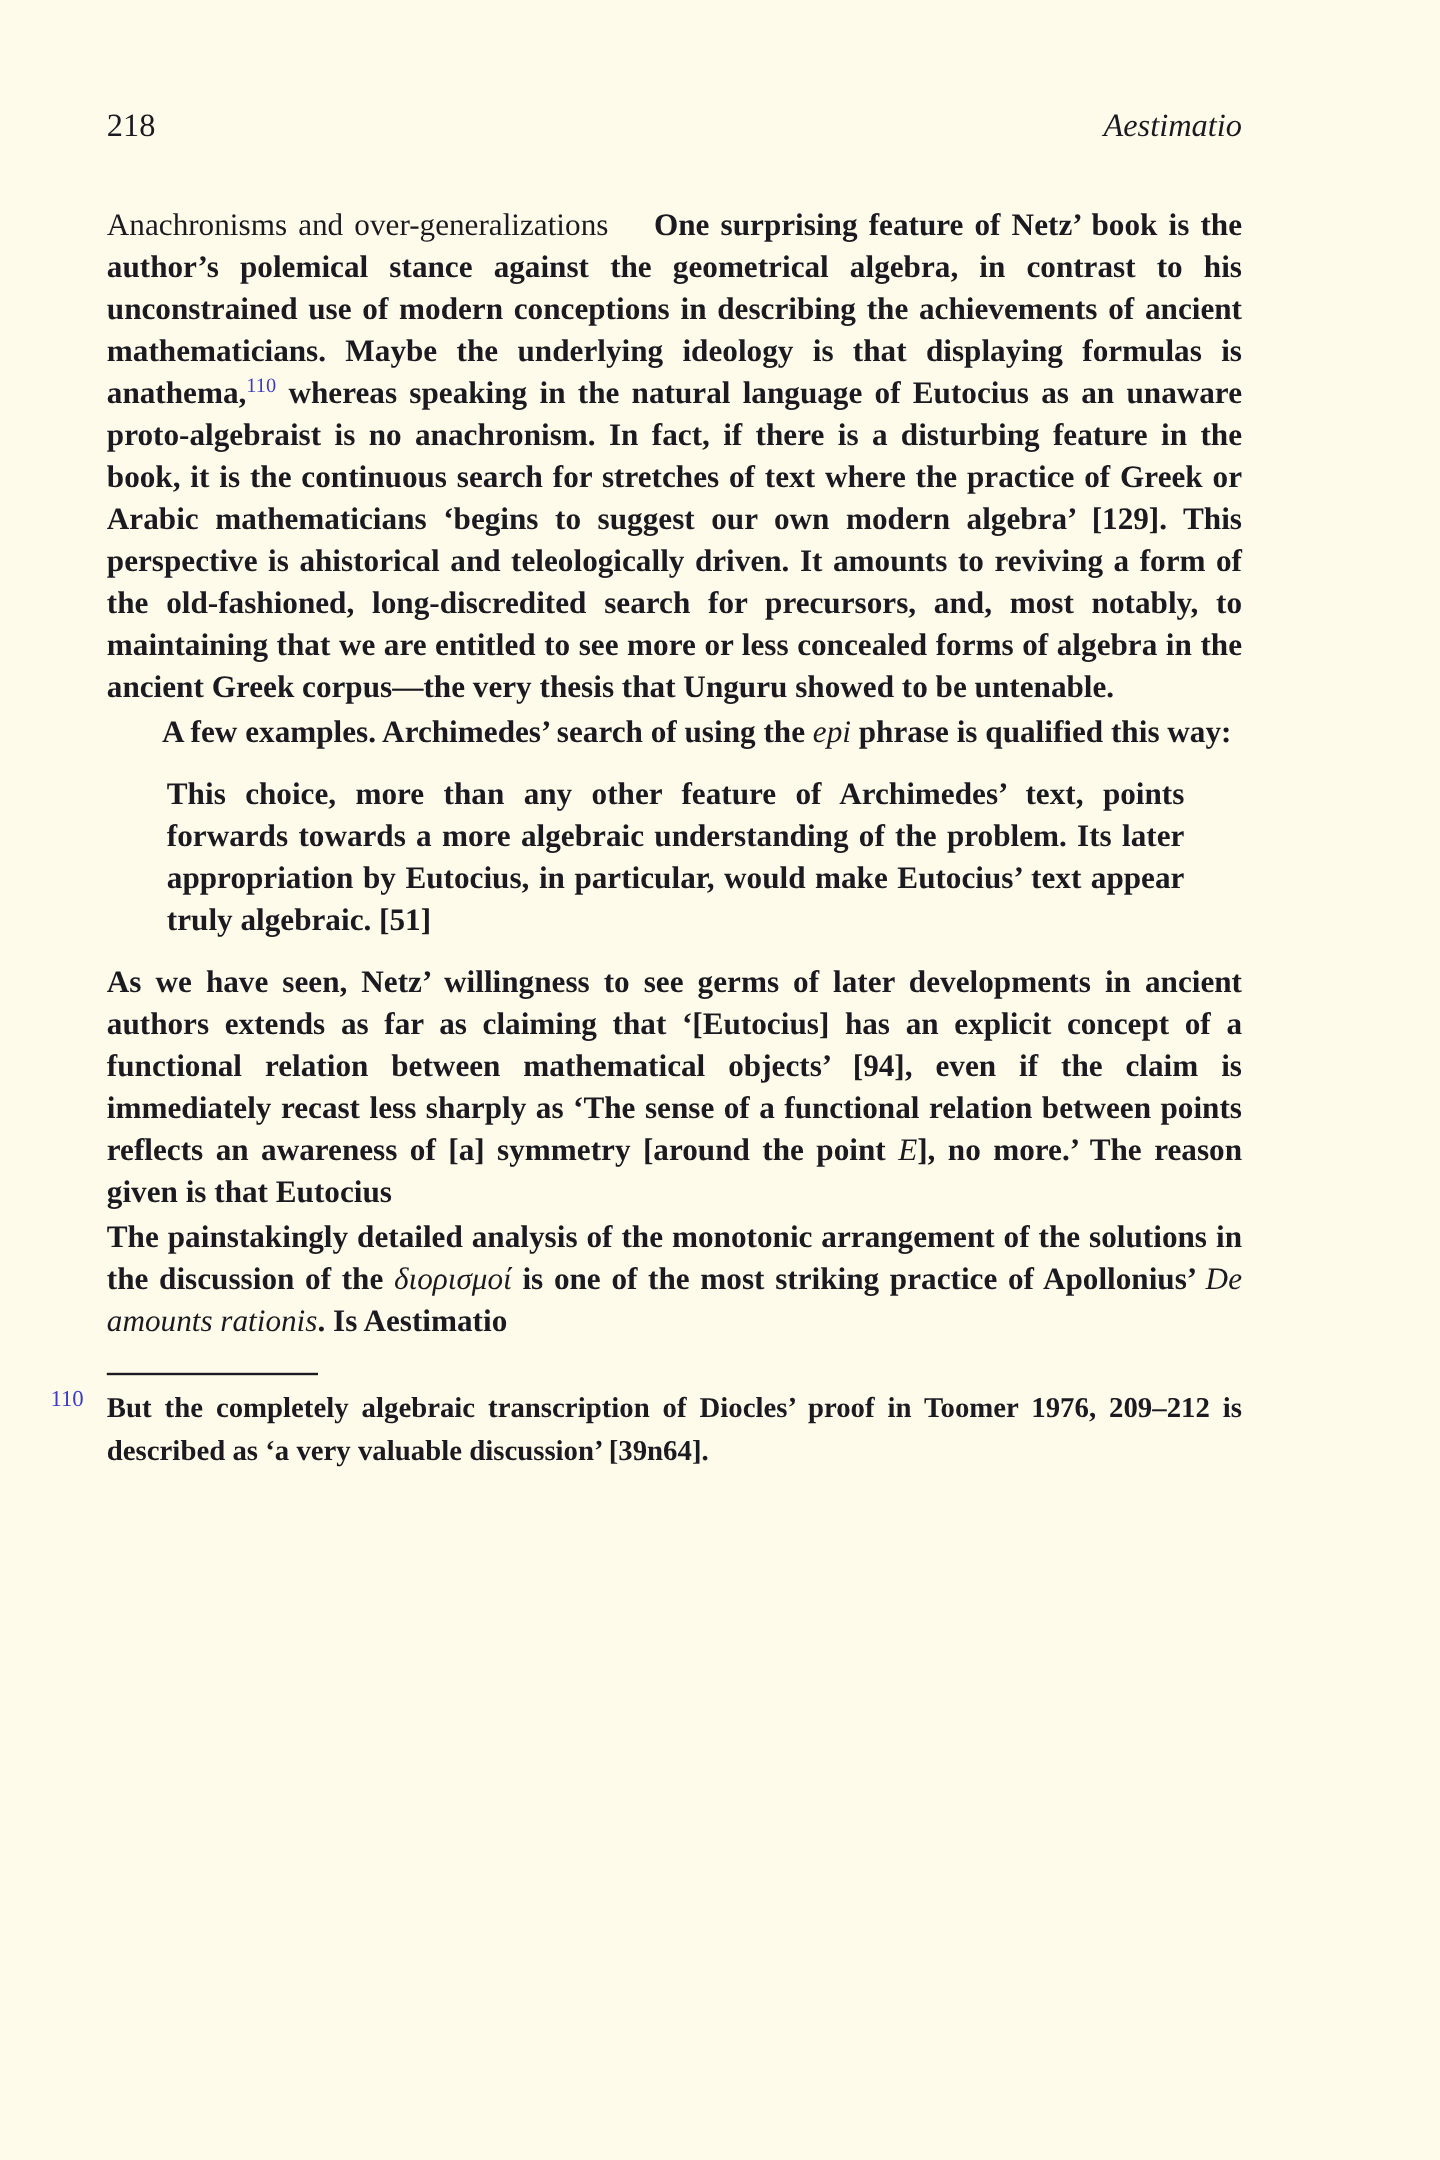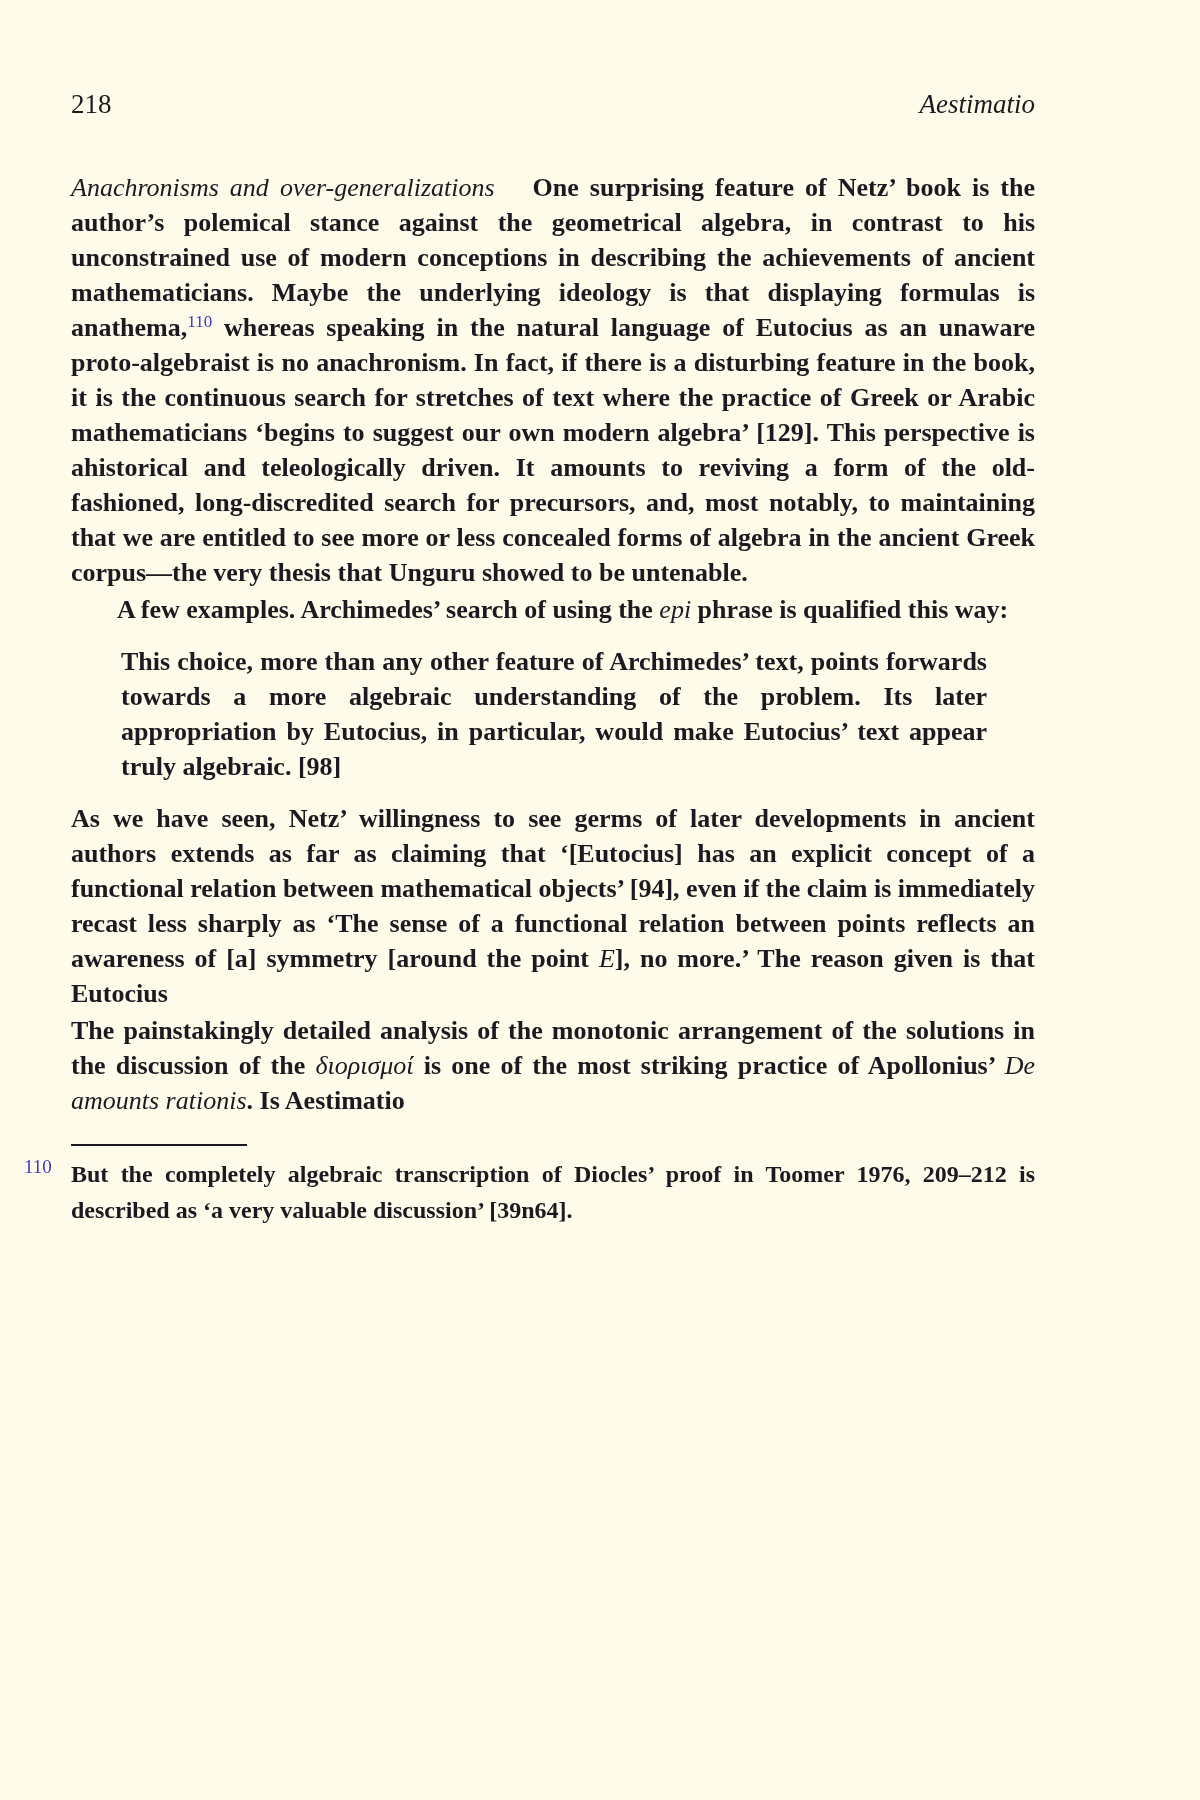--- a/index.html
+++ b/index.html
@@ -10,21 +10,21 @@
   .page {
     position: relative;
     width: 1200px;
     height: 1800px;
     box-sizing: border-box;
     background: #fffbea;
     color: #1a1a20;
     font-family: "Liberation Serif", "DejaVu Serif", serif;
     font-size: 26px;
     line-height: 35px;
-    padding: 86px 165px 0 71px;
+    padding: 86px 165px 0 89px;
     overflow: hidden;
   }
   .page-header {
     display: flex;
     justify-content: space-between;
     align-items: baseline;
     font-size: 27px;
     line-height: 36px;
     margin-bottom: 48px;
   }
@@ -34,21 +34,21 @@
     text-align: justify;
   }
   .para-indent { text-indent: 46px; margin-top: 2px !important; }
   .para-plain  { margin-top: 2px !important; }
   blockquote {
     margin: 17px 48px 17px 50px;
     text-align: justify;
   }
   .run-normal { font-style: normal; font-weight: bold; }
   .run-italic { font-style: italic; }
-  .run-italic-lead { font-style: italic; padding-right: 38px; }
+  .run-italic-lead { padding-right: 38px; }
   .run-sup {
     color: #3b3bc8;
     font-size: 17px;
     line-height: 0;
     position: relative;
     top: -9px;
     cursor: pointer;
   }
   .footnote {
     margin-top: 26px;
@@ -78,21 +78,21 @@
 <div class="page">
 
   <header class="page-header">
     <span class="page-number">218</span>
     <span class="running-title">Aestimatio</span>
   </header>
 
   <main class="body-text">
     <p><span class="run-italic-lead">Anachronisms and over-generalizations</span><span class="run-normal">One surprising feature of Netz’ book is the author’s polemical stance against the geometrical algebra, in contrast to his unconstrained use of modern conceptions in describing the achievements of ancient mathematicians. Maybe the underlying ideology is that displaying formulas is anathema,</span><span class="run-sup">110</span><span class="run-normal"> whereas speaking in the natural language of Eutocius as an unaware proto-algebraist is no anachronism. In fact, if there is a disturbing feature in the book, it is the continuous search for stretches of text where the practice of Greek or Arabic mathematicians ‘begins to suggest our own modern algebra’ [129]. This perspective is ahistorical and teleologically driven. It amounts to reviving a form of the old-fashioned, long-discredited search for precursors, and, most notably, to maintaining that we are entitled to see more or less concealed forms of algebra in the ancient Greek corpus—the very thesis that Unguru showed to be untenable.</span></p>
     <p class="para-indent"><span class="run-normal">A few examples. Archimedes’ search of using the </span><span class="run-italic">epi</span><span class="run-normal"> phrase is qualified this way:</span></p>
-    <blockquote><span class="run-normal">This choice, more than any other feature of Archimedes’ text, points forwards towards a more algebraic understanding of the problem. Its later appropriation by Eutocius, in particular, would make Eutocius’ text appear truly algebraic. [98]</span></blockquote>
+    <blockquote><span class="run-normal">This choice, more than any other feature of Archimedes’ text, points forwards towards a more algebraic understanding of the problem. Its later appropriation by Eutocius, in particular, would make Eutocius’ text appear truly algebraic. [51]</span></blockquote>
     <p class="para-plain"><span class="run-normal">As we have seen, Netz’ willingness to see germs of later developments in ancient authors extends as far as claiming that ‘[Eutocius] has an explicit concept of a functional relation between mathematical objects’ [94], even if the claim is immediately recast less sharply as ‘The sense of a functional relation between points reflects an awareness of [a] symmetry [around the point </span><span class="run-italic">E</span><span class="run-normal">], no more.’ The reason given is that Eutocius</span></p>
     <p class="para-plain"><span class="run-normal">The painstakingly detailed analysis of the monotonic arrangement of the solutions in the discussion of the </span><span class="run-italic">διορισμοί</span><span class="run-normal"> is one of the most striking practice of Apollonius’ </span><span class="run-italic">De amounts rationis</span><span class="run-normal">. Is Aestimatio</span></p>
   </main>
 
   <footer class="footnote">
     <div class="fnrule"></div>
     <div class="fnbody">
       <span class="fnmark">110</span>
       <div class="fntext"><span class="run-normal">But the completely algebraic transcription of Diocles’ proof in Toomer 1976, 209–212 is described as ‘a very valuable discussion’ [39n64].</span></div>
     </div>

